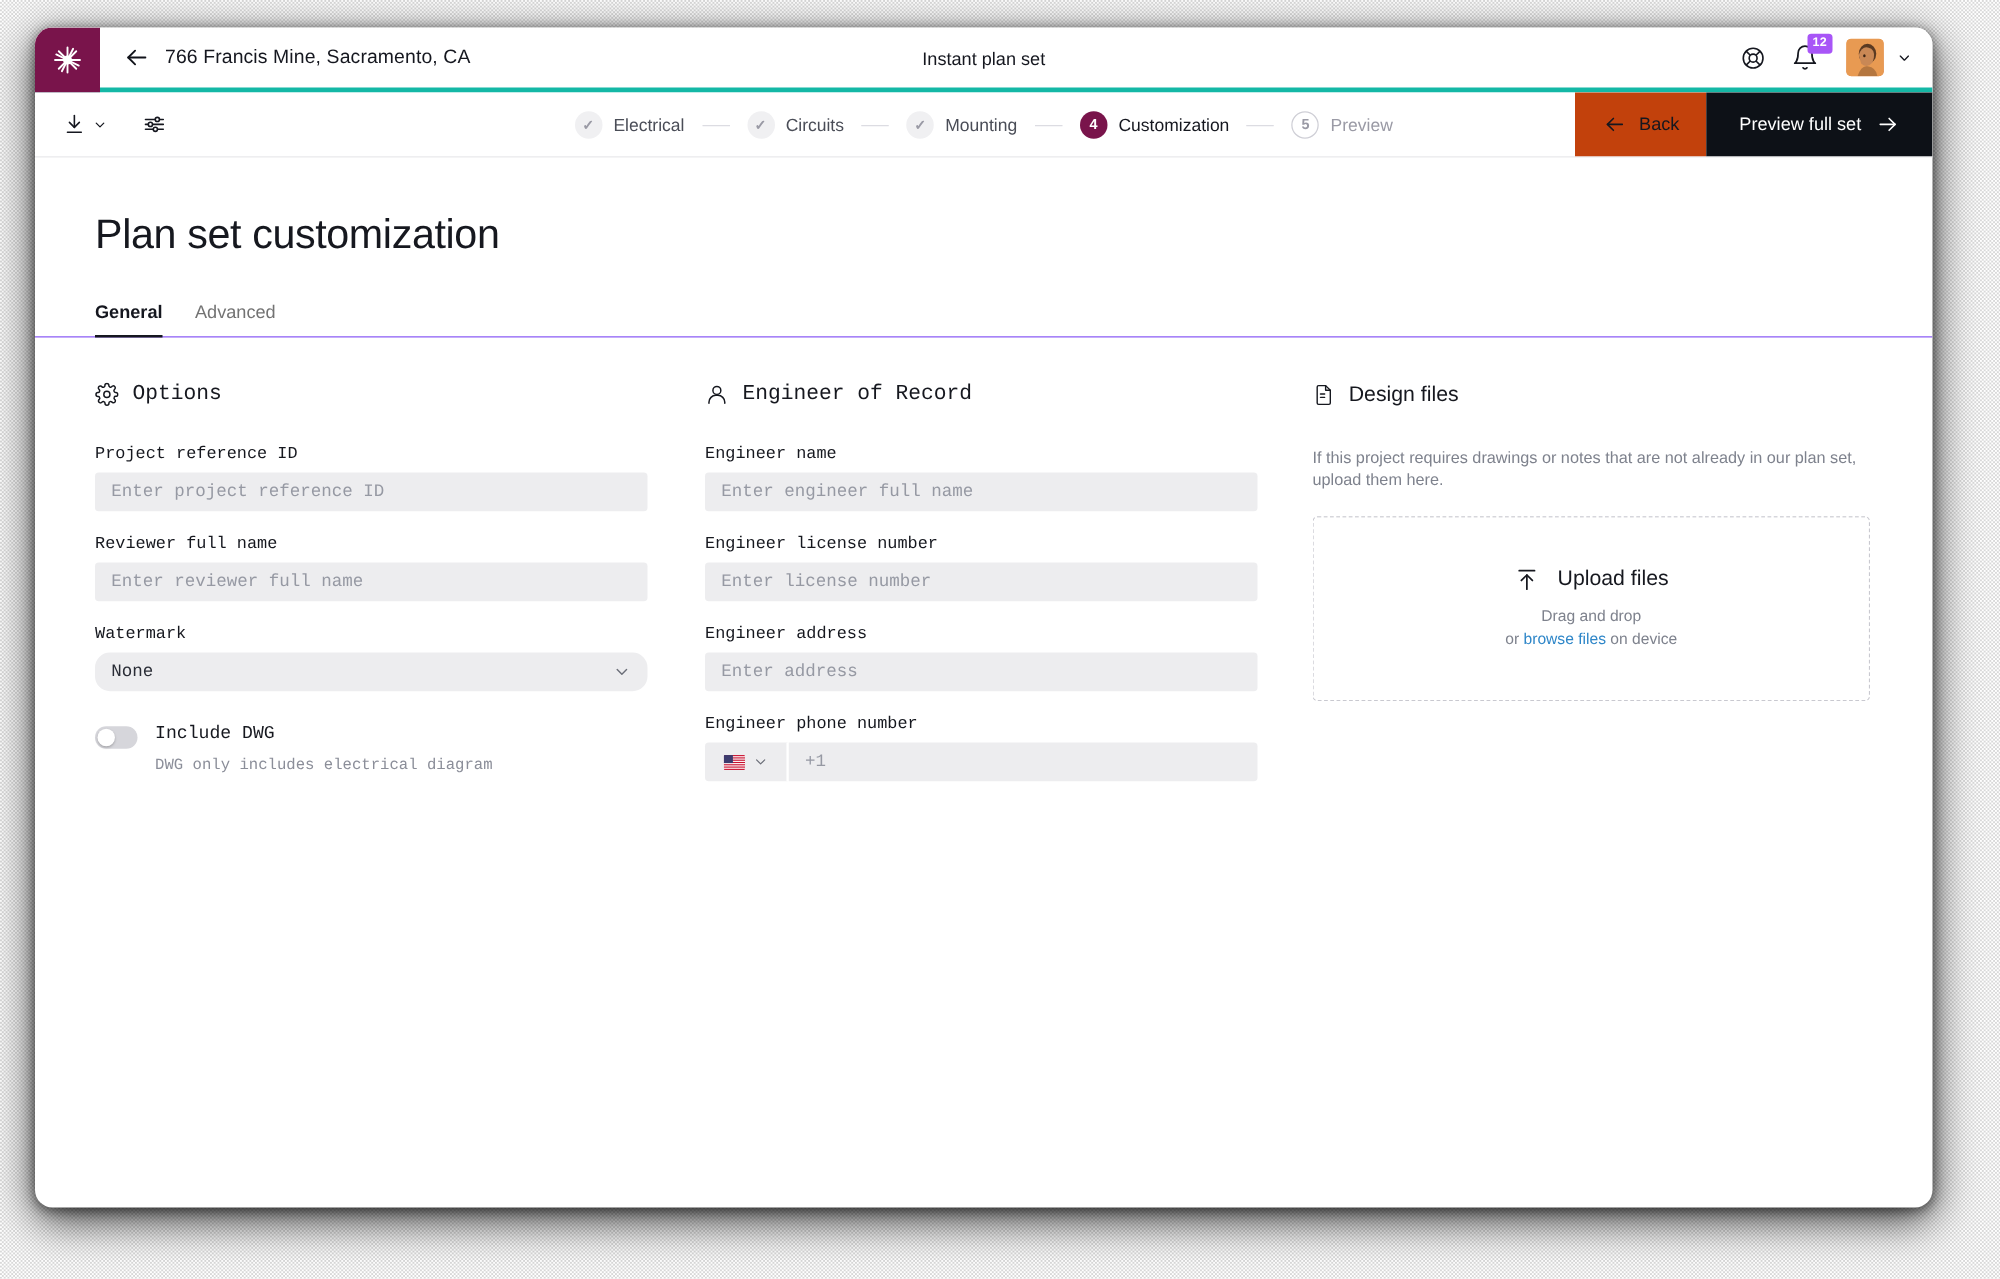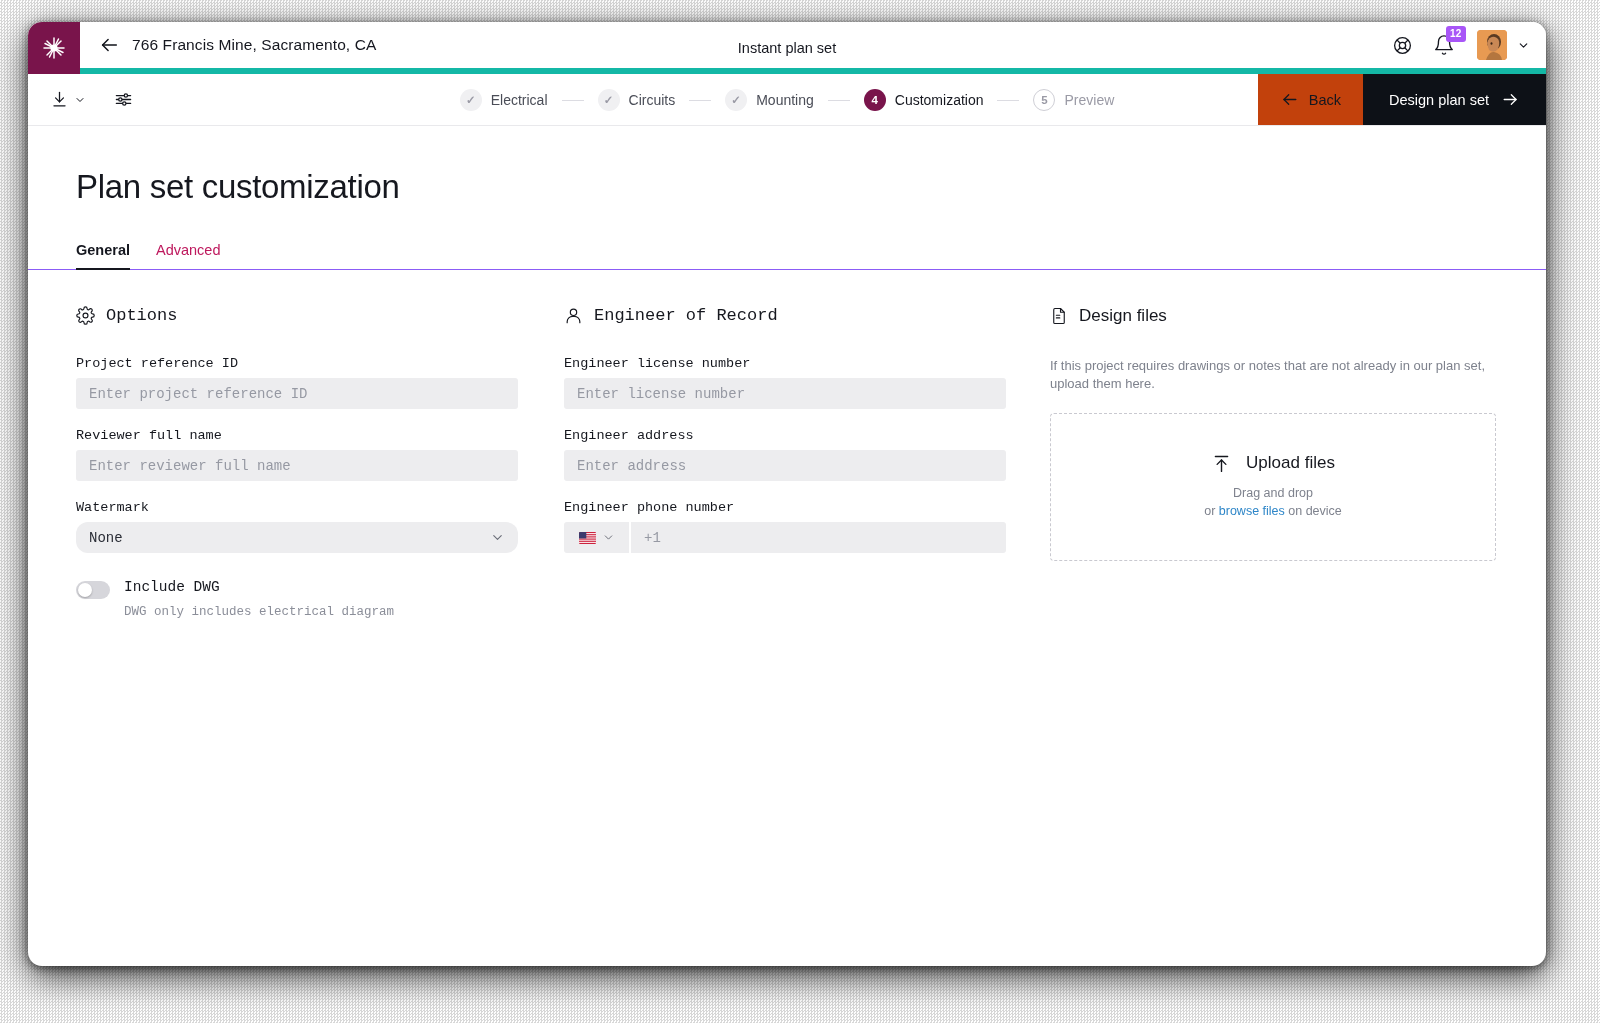--- a/index.html
+++ b/index.html
@@ -22,21 +22,21 @@
     width: 1518px; height: 944px;
     background: #fff;
     border-radius: 14px;
     overflow: hidden;
     box-shadow: 0 10px 34px rgba(0,0,0,.75), 0 2px 10px rgba(0,0,0,.55);
   }
   
   .topbar {
     height: 52px;
     display: flex; align-items: stretch;
-    border-bottom: 6px solid #14b8a6;
+    border-bottom: 4px solid #14b8a6;
     position: relative;
     background: #fff;
   }
   .logo-square {
     width: 52px; height: 52px;
     background: #79144b;
     display: flex; align-items: center; justify-content: center;
     flex: 0 0 52px;
   }
   .logo-square svg { display:block; }
@@ -127,21 +127,21 @@
     font-size: 33px; font-weight: 400; color:#16181f;
     letter-spacing: -.3px; margin-bottom: 36px;
   }
   .tabs {
     display:flex; gap: 26px;
     border-bottom: 1px solid #8b5cf6;
     margin: 0 -48px 0 -48px; padding: 0 48px;
   }
   .tab {
     font-size: 14.5px; padding: 0 0 11px 0; cursor:pointer;
-    color:#be185d; position:relative;
+    color:#737373; position:relative;
   }
   .tab.active { color:#15171f; font-weight:700; }
   .tab.active:after {
     content:""; position:absolute; left:0; right:0; bottom:-1px;
     height:2px; background:#15171f;
   }
   .columns {
     display:flex; gap: 0; padding-top: 36px;
   }
   .col { width: 442px; font-family: Liberation Mono, monospace; }
@@ -336,21 +336,21 @@
 
     <div class="stepbar-right">
       <div class="back-btn">
         <svg width="19" height="19" viewBox="0 0 24 24" fill="none" stroke="currentColor" stroke-width="1.6" stroke-linecap="round" stroke-linejoin="round">
           <line x1="20" y1="12" x2="5" y2="12"></line>
             <polyline points="11,18 5,12 11,6"></polyline>
         </svg>
         <span>Back</span>
       </div>
       <div class="primary-btn">
-        <span>Design plan set</span>
+        <span>Preview full set</span>
         <svg width="19" height="19" viewBox="0 0 24 24" fill="none" stroke="currentColor" stroke-width="1.6" stroke-linecap="round" stroke-linejoin="round">
           <line x1="4" y1="12" x2="19" y2="12"></line>
             <polyline points="13,6 19,12 13,18"></polyline>
         </svg>
       </div>
     </div>
   </div>
 
   <div class="content">
     <h1 class="page-title">Plan set customization</h1>
@@ -404,20 +404,24 @@
 
       <div class="col">
         <div class="sec-head">
           <svg width="19" height="19" viewBox="0 0 24 24" fill="none" stroke="#16181f" stroke-width="1.5" stroke-linecap="round" stroke-linejoin="round">
             <circle cx="12" cy="8" r="4"></circle>
             <path d="M4 21v-1a7 7 0 0 1 7-7h2a7 7 0 0 1 7 7v1"></path>
           </svg>
           <h2>Engineer of Record</h2>
         </div>
 
+        <div class="field">
+          <label>Engineer name</label>
+          <div class="input">Enter engineer full name</div>
+        </div>
 
         <div class="field">
           <label>Engineer license number</label>
           <div class="input">Enter license number</div>
         </div>
 
         <div class="field">
           <label>Engineer address</label>
           <div class="input">Enter address</div>
         </div>

